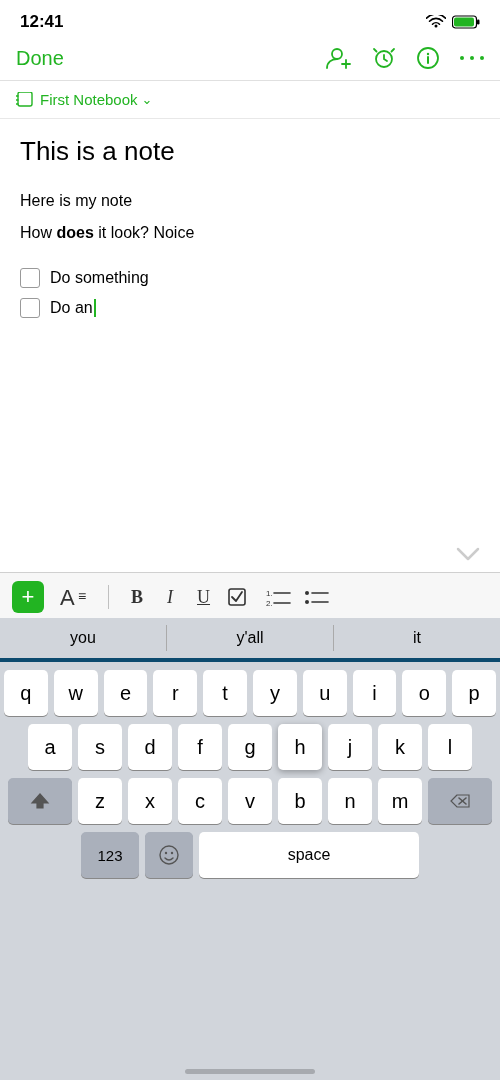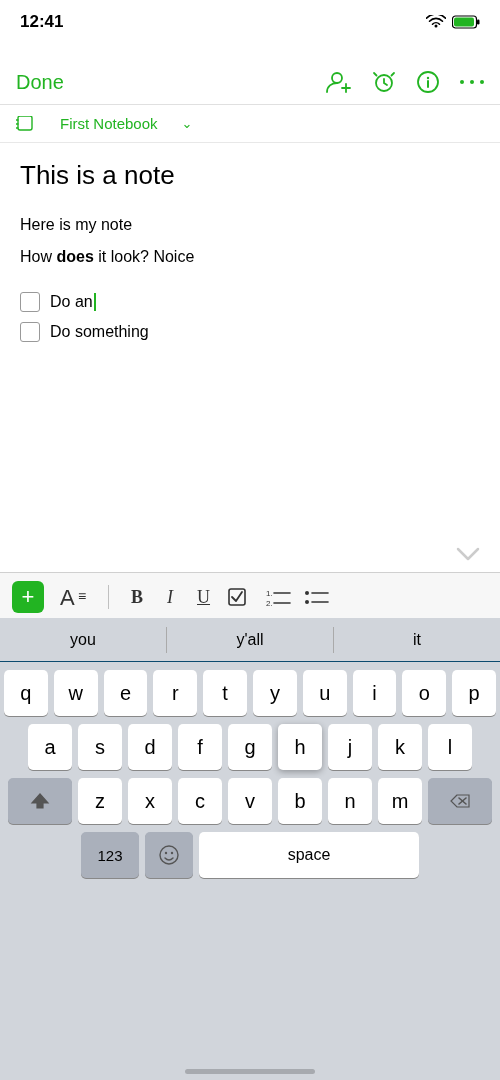--- a/index.html
+++ b/index.html
@@ -32,41 +32,39 @@
       gap: 6px;
     }
 
     
     .nav-bar {
       display: flex;
       justify-content: space-between;
       align-items: center;
       padding: 6px 16px 10px 16px;
       border-bottom: 1px solid #e0e0e0;
-      margin-top: 24px;
     }
     .nav-done {
       font-size: 20px;
       font-weight: 500;
       color: #22b422;
       cursor: pointer;
     }
     .nav-icons {
       display: flex;
       align-items: center;
       gap: 20px;
     }
 
     
     .notebook-bar {
       display: flex;
       align-items: center;
       padding: 10px 16px;
       border-bottom: 1px solid #e8e8e8;
-      gap: 20px;
     }
     .notebook-name {
       color: #22b422;
       font-size: 15px;
       font-weight: 500;
     }
     .notebook-chevron {
       color: #22b422;
       font-size: 13px;
       margin-left: 4px;
@@ -193,21 +191,21 @@
       right: 0;
       bottom: 0;
       background: #d1d5db;
     }
 
     
     .autocomplete-bar {
       display: flex;
       align-items: center;
       background: #d1d5db;
-      border-bottom: 1px solid #0c4a6e;
+      border-bottom: 4px solid #0c4a6e;
       height: 44px;
     }
     .autocomplete-item {
       flex: 1;
       display: flex;
       align-items: center;
       justify-content: center;
       font-size: 16px;
       color: #000;
       height: 100%;
@@ -358,26 +356,26 @@
   <div class="note-title">This is a note</div>
   <div class="note-body">
     <div class="note-body-line">Here is my note</div>
     <div class="note-body-line">
       <span>How </span><span class="bold">does</span><span> it look? Noice</span>
     </div>
   </div>
   <div class="checklist">
     <div class="checklist-item">
       <div class="checkbox"></div>
+      <span>Do something</span>
+    </div>
+    <div class="checklist-item">
+      <div class="checkbox"></div>
       <span>Do an</span>
         <span class="cursor"></span>
-    </div>
-    <div class="checklist-item">
-      <div class="checkbox"></div>
-      <span>Do something</span>
     </div>
   </div>
 </div>
 
 <div class="collapse-arrow">
   <svg width="28" height="18" viewBox="0 0 28 18">
     <path d="M4 4 L14 14 L24 4" stroke="#ccc" stroke-width="2.5" fill="none" stroke-linecap="round" stroke-linejoin="round"></path>
   </svg>
 </div>
 

